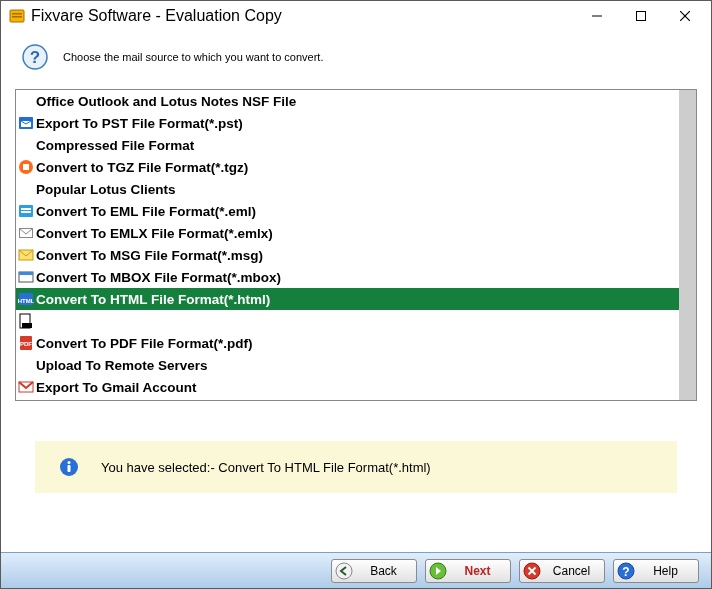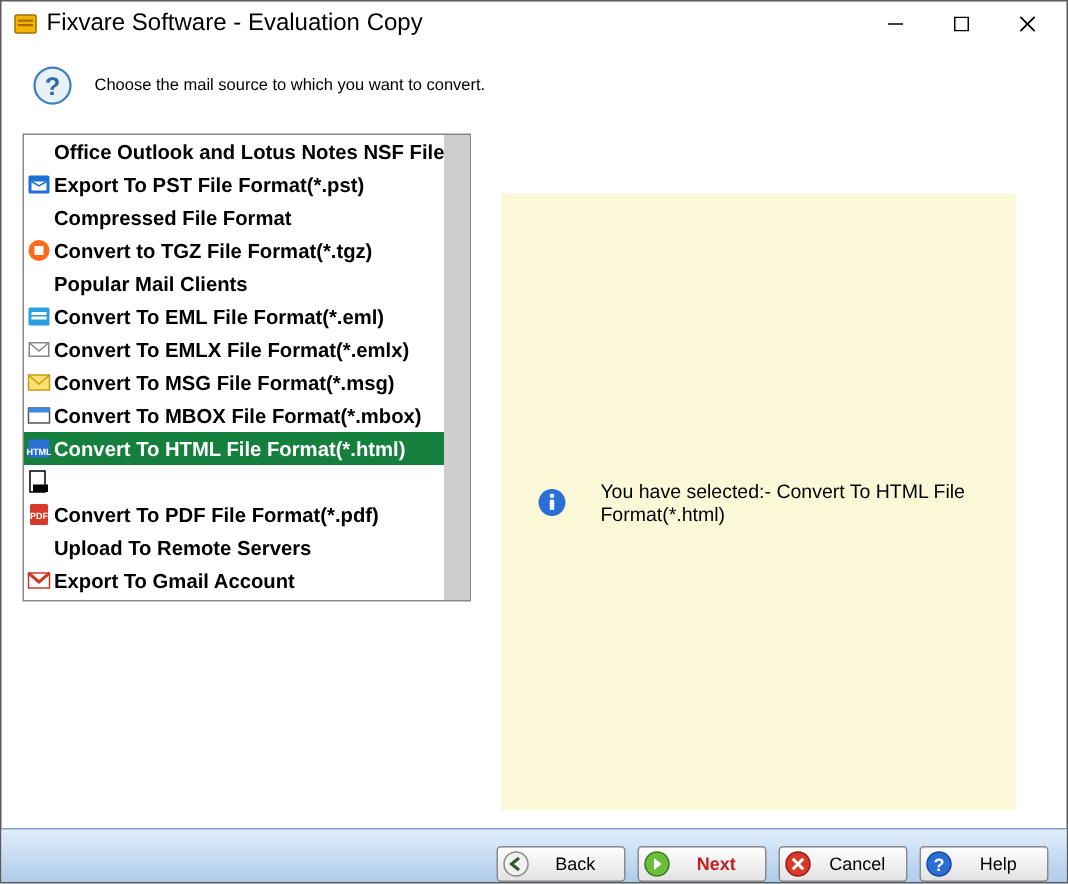--- a/index.html
+++ b/index.html
@@ -8,37 +8,37 @@
   .titlebar { height: 30px; display: flex; align-items: center; padding: 0 4px 0 8px; font-size: 16px; color: #000; }
   .titlebar .app-icon { width: 16px; height: 16px; margin-right: 6px; }
   .titlebar .title-text { flex: 1; }
   .titlebar .win-btn { width: 44px; height: 28px; display: flex; align-items: center; justify-content: center; cursor: pointer; }
   .titlebar .win-btn svg { width: 10px; height: 10px; }
   
   .header-row { display: flex; align-items: center; padding: 12px 20px 18px 20px; }
   .header-row .q-icon { width: 28px; height: 28px; margin-right: 14px; flex-shrink: 0; }
   .header-row .instr { font-size: 11px; color: #000; }
   
-  .main { flex: 1; padding: 0 14px; display: flex; flex-direction: row; }
+  .main { flex: 1; padding: 0 14px; display: flex; flex-direction: column; }
   .list-frame { border: 1px solid #888; background: #fff; height: 312px; display: flex; }
   .list-inner { flex: 1; overflow: hidden; }
   .scrollbar { width: 17px; background: #f0f0f0; position: relative; }
   .scroll-thumb { background: #cdcdcd; width: 100%; height: 100%; }
   
   .row { height: 22px; display: flex; align-items: center; padding-left: 2px; font-size: 13.5px; font-weight: bold; color: #000; white-space: nowrap; }
   .row .row-icon { width: 16px; height: 16px; margin-right: 2px; flex-shrink: 0; display: flex; align-items: center; justify-content: center; }
   .row.header { padding-left: 20px; }
   .row.item { }
   .row.selected { background: #15803d; color: #fff; }
   
   .info-box { margin: 40px 20px 12px 20px; background: #fbf8d8; border: 0; padding: 16px 24px; display: flex; align-items: center; }
   .info-box .info-icon { width: 20px; height: 20px; margin-right: 22px; flex-shrink: 0; }
   .info-box .info-text { font-size: 13px; color: #000; }
   
-  .button-bar { height: 36px; background: linear-gradient(#e0eefb, #aecbea); border-top: 1px solid #7da0c5; display: flex; align-items: flex-end; justify-content: flex-end; padding: 0 12px; gap: 8px; }
+  .button-bar { height: 36px; background: linear-gradient(#e0eefb, #aecbea); border-top: 1px solid #7da0c5; display: flex; align-items: center; justify-content: flex-end; padding: 0 12px; gap: 8px; }
   .btn { height: 24px; min-width: 86px; background: linear-gradient(#fefefe, #e2e2e2); border: 1px solid #8b8b8b; border-radius: 3px; display: flex; align-items: center; justify-content: flex-start; padding: 0 8px 0 3px; font-size: 12px; cursor: pointer; gap: 6px; }
   .btn .btn-icon { width: 18px; height: 18px; flex-shrink: 0; }
   .btn .btn-label { flex: 1; text-align: center; }
   .btn.primary .btn-label { font-weight: bold; color: #c02020; }
 </style>
 </head>
 <body>
 
 <div class="titlebar">
   <span class="app-icon">
@@ -99,21 +99,21 @@
         <div class="row item">
           <span class="row-icon">
             <svg viewBox="0 0 16 16">
               <circle cx="8" cy="8" r="7" fill="#ff6a1a"></circle>
               <rect x="5" y="5" width="6" height="6" fill="#fff"></rect>
             </svg>
           </span>
           <span>Convert to TGZ File Format(*.tgz)</span>
         </div>
         <div class="row header">
-          <span>Popular Mail Clients</span>
+          <span>Popular Lotus Clients</span>
         </div>
         <div class="row item">
           <span class="row-icon">
             <svg viewBox="0 0 16 16">
               <rect x="1" y="2" width="14" height="12" rx="1" fill="#2aa0e0"></rect>
               <rect x="3" y="5" width="10" height="2" fill="#fff"></rect>
               <rect x="3" y="8" width="10" height="2" fill="#fff"></rect>
             </svg>
           </span>
           <span>Convert To EML File Format(*.eml)</span>

